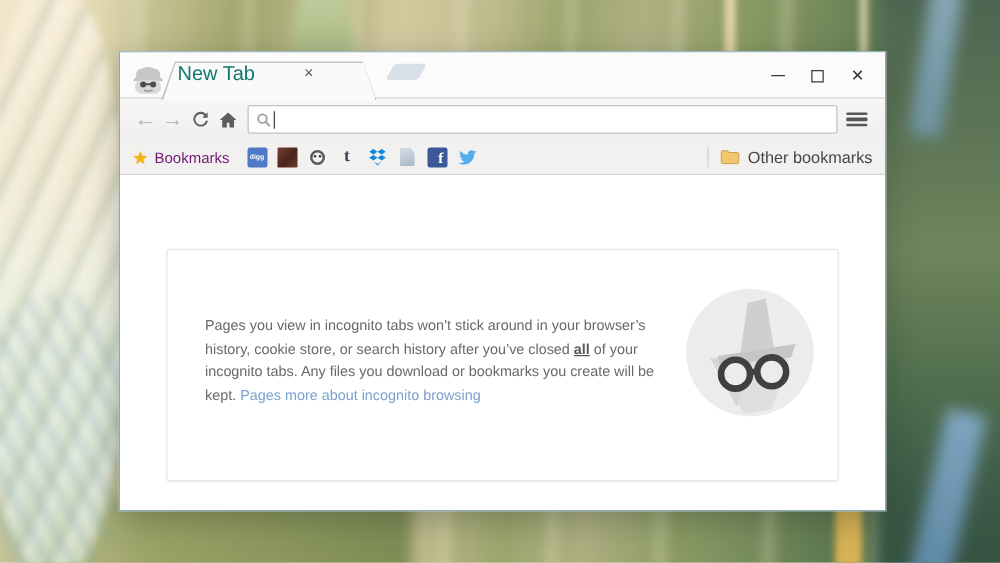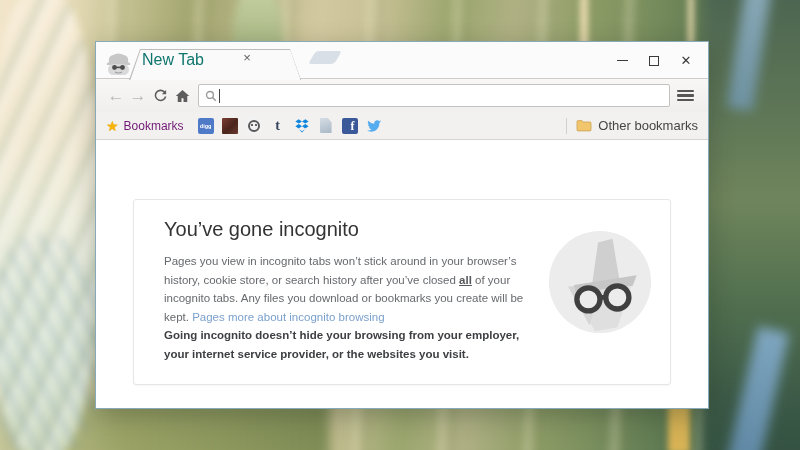--- a/index.html
+++ b/index.html
@@ -224,27 +224,25 @@
     <span class="folder-icon">
       <svg width="16" height="13" viewBox="0 0 16 13">
         <path d="M1 2.6c0-.6.4-1 1-1h4l1.2 1.4H14c.6 0 1 .4 1 1v6.9c0 .6-.4 1-1 1H2c-.6 0-1-.4-1-1z" fill="#f2c66d" stroke="#c9a251" stroke-width=".8"></path>
       </svg>
     </span>
     <span class="other-label">Other bookmarks</span>
   </div>
 
   <div class="content">
     <div class="card">
-      <div class="card-title">You’ve gone incognito</div>
 
       <div class="card-body">
         <span>Pages you view in incognito tabs won’t stick around in your browser’s history, cookie store, or search history after you’ve closed </span><span class="b">all</span><span> of your incognito tabs. Any files you download or bookmarks you create will be kept. </span><a href="#" class="learn-link" id="learn-link" style="color: rgb(123, 160, 204);">Pages more about incognito browsing</a>
       </div>
 
-      <div class="card-warning">Going incognito doesn’t hide your browsing from your employer, your internet service provider, or the websites you visit.</div>
 
       <svg class="illustration" viewBox="0 0 110 110">
         <circle cx="55" cy="55" r="53" fill="#ececec"></circle>
         <polygon points="22,60 90,52 73,102 50,106" fill="#dfdfdf"></polygon>
         <polygon points="22,60 58,57 44,100" fill="#d6d6d6"></polygon>
         <polygon points="53,14 68,10 75,52 47,56" fill="#cfcfcf"></polygon>
         <polygon points="28,58 93,48 89,59 30,66" fill="#c6c6c6"></polygon>
         <circle cx="43" cy="73" r="12" fill="#ececec" stroke="#404040" stroke-width="5.5"></circle>
         <circle cx="73" cy="71" r="12" fill="#ececec" stroke="#404040" stroke-width="5.5"></circle>
         <rect x="54" y="68.5" width="8" height="5" fill="#404040" transform="rotate(-3 58 71)"></rect>

